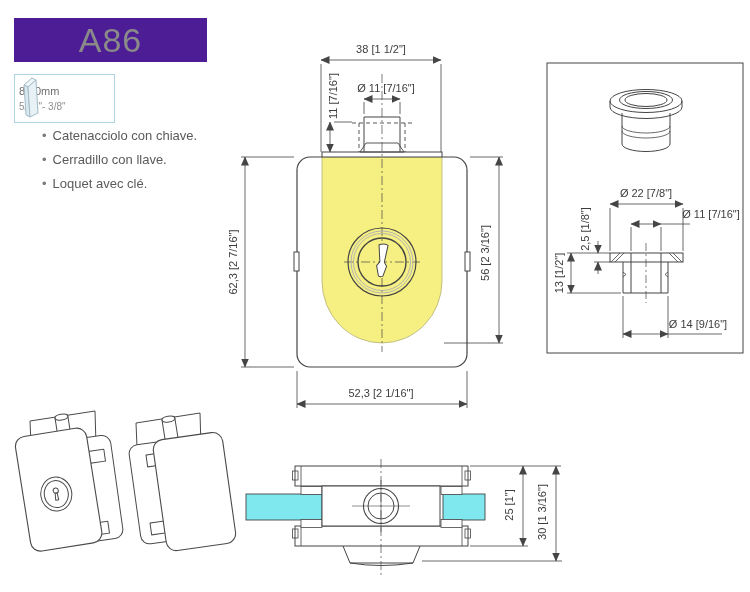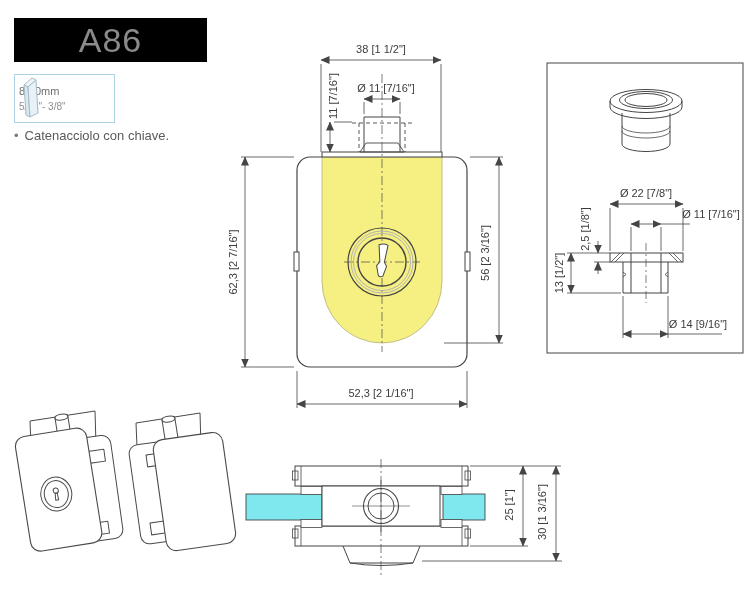--- a/index.html
+++ b/index.html
@@ -1,27 +1,27 @@
 <!DOCTYPE html>
 <html><head>
 <meta charset="utf-8">
 <style>
   html,body{margin:0;padding:0;background:#fff;}
   .page{position:relative;width:750px;height:592px;background:#fff;overflow:hidden;
         font-family:"Liberation Sans", sans-serif;}
   .title-box{position:absolute;left:14px;top:18px;width:193px;height:44px;
-        background:#000000;display:flex;align-items:center;justify-content:center;}
+        background:#4c1d95;display:flex;align-items:center;justify-content:center;}
   .title-box span{font-size:34px;color:#8a8a8a;letter-spacing:1px;}
   .glass-box{position:absolute;left:14px;top:74px;width:99px;height:47px;
         border:1px solid #aed3e2;background:#fff;display:flex;align-items:center;}
   .glass-box .txt{display:flex;flex-direction:column;gap:4px;margin-left:4px;}
   .glass-box .mm{font-size:11px;color:#6e6e6e;}
   .glass-box .in{font-size:10px;color:#8f8f8f;}
   .desc-list{position:absolute;left:14px;top:124px;width:230px;}
-  .desc-row{font-size:13px;color:#5a5a5a;line-height:24px;white-space:nowrap;}
+  .desc-row{font-size:13px;color:#5a5a5a;line-height:24px;white-space:nowrap;margin-left:28px;}
   .desc-row .bullet{margin-right:6px;color:#7a7a7a;}
   svg{position:absolute;left:0;top:0;}
   text{font-family:"Liberation Sans", sans-serif;font-size:11px;fill:#3c3c3c;}
 </style>
 </head>
 <body>
 
 <div class="page">
 
   <div class="title-box">
@@ -35,20 +35,22 @@
       <path d="M10,12 L18,5 L20,38 L12,42 Z" fill="#e8f1f6" stroke="#a4bcc7" stroke-width="1"></path>
     </svg>
     <div class="txt">
       <span class="mm">8-10mm</span>
       <span class="in">5/16"- 3/8"</span>
     </div>
   </div>
 
   <div class="desc-list">
     <div class="desc-row"><span class="bullet">•</span><span>Catenacciolo con chiave.</span></div>
+    <div class="desc-row"><span class="bullet">•</span><span>Cerradillo con llave.</span></div>
+    <div class="desc-row"><span class="bullet">•</span><span>Loquet avec clé.</span></div>
   </div>
 
   <svg width="750" height="592" viewBox="0 0 750 592">
     <defs>
       <marker id="arrR" markerWidth="9" markerHeight="8" refX="8.5" refY="4" orient="auto" markerUnits="userSpaceOnUse">
         <path d="M0,0 L9,4 L0,8 Z" fill="#454545"></path>
       </marker>
       <marker id="arrL" markerWidth="9" markerHeight="8" refX="0.5" refY="4" orient="auto" markerUnits="userSpaceOnUse">
         <path d="M9,0 L0,4 L9,8 Z" fill="#454545"></path>
       </marker>

